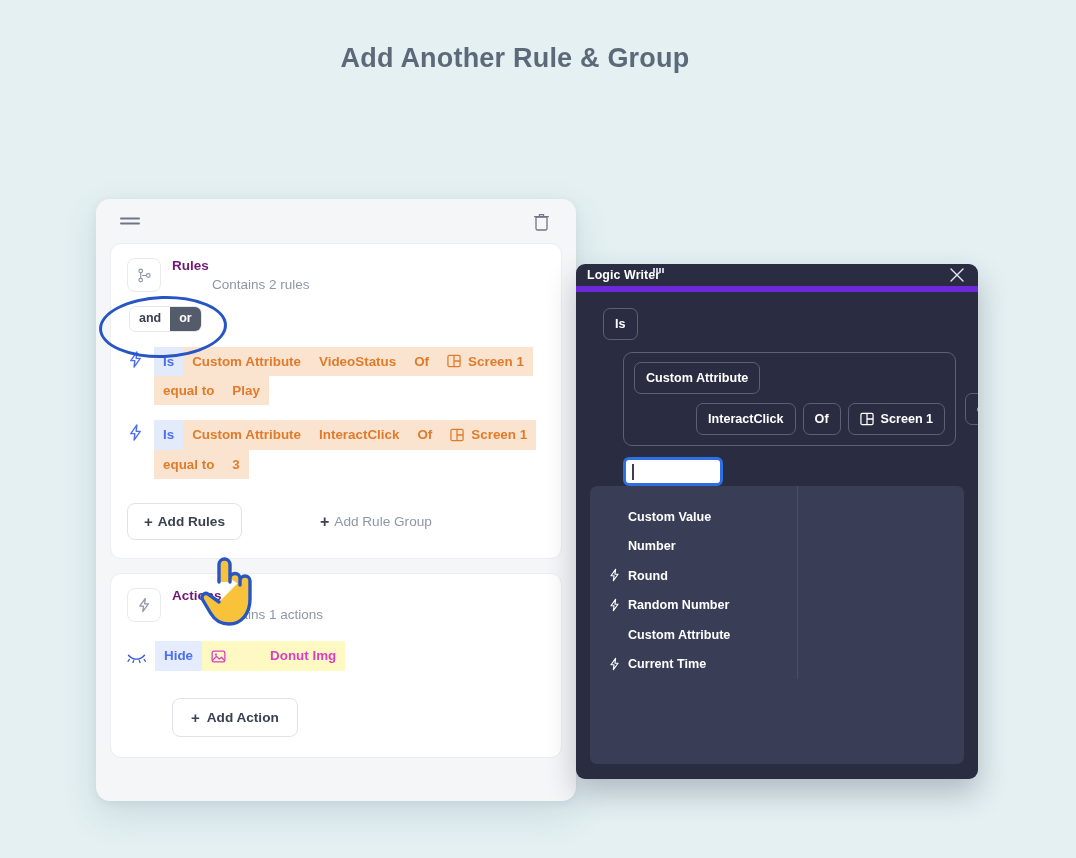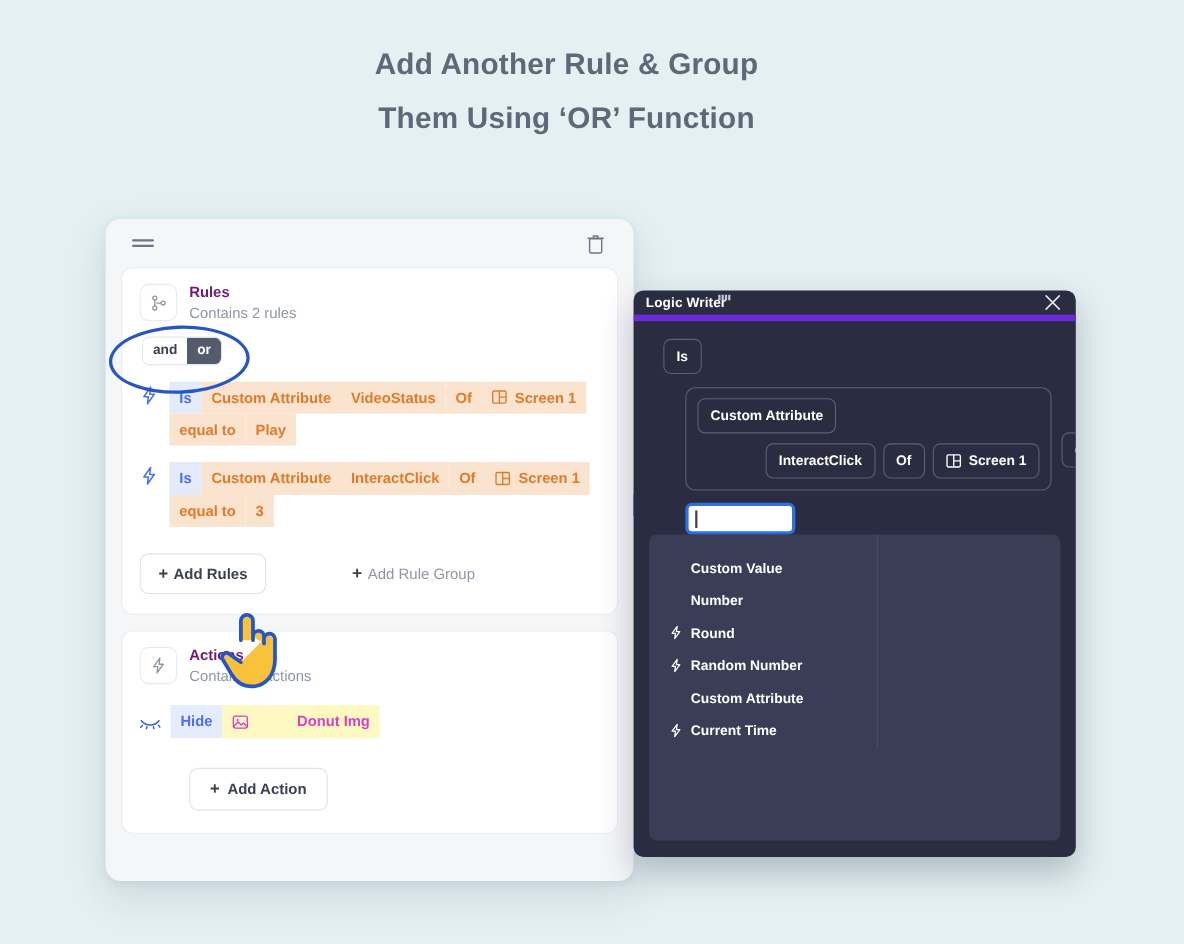--- a/index.html
+++ b/index.html
@@ -64,21 +64,21 @@
   .card-head { display: flex; align-items: flex-start; gap: 11px; }
   .sq-icon {
     width: 34px; height: 34px;
     border: 1px solid #e8eaee;
     border-radius: 8px;
     display: flex; align-items: center; justify-content: center;
     flex: none;
     background:#fff;
   }
   .card-title { font-size: 13.5px; font-weight: bold; color: #701a75; line-height: 1.25; }
-  .card-sub   { font-size: 13.5px; color: #8e96a6; line-height: 1.35; margin-top: 1px; }
+  .card-sub   { font-size: 13.5px; color: #8e96a6; line-height: 1.35; margin-top: 1px; margin-left: 40px; }
 
   
   .andor {
     display: inline-flex;
     margin: 12px 0 0 2px;
     border: 1px solid #e4e7eb;
     border-radius: 7px;
     overflow: hidden;
     background:#fff;
     position: relative;
@@ -315,21 +315,20 @@
     border-bottom: 11px solid transparent;
     border-right: 10px solid #2a2d42;
     z-index: 2;
   }
 </style>
 </head>
 <body>
 
 <div class="heading">
   <span class="line">Add Another Rule &amp; Group</span>
-  <span class="line">Them Using ‘OR’ Function</span>
 </div>
 
 <div class="builder-panel">
 
   <div class="panel-topbar">
     <span class="drag-handle">
       <svg viewBox="0 0 22 14" width="22" height="14" fill="none">
         <line x1="1" y1="4.5" x2="19" y2="4.5" stroke="#6d7587" stroke-width="2" stroke-linecap="round"></line>
         <line x1="1" y1="9.5" x2="19" y2="9.5" stroke="#6d7587" stroke-width="2" stroke-linecap="round"></line>
       </svg>

